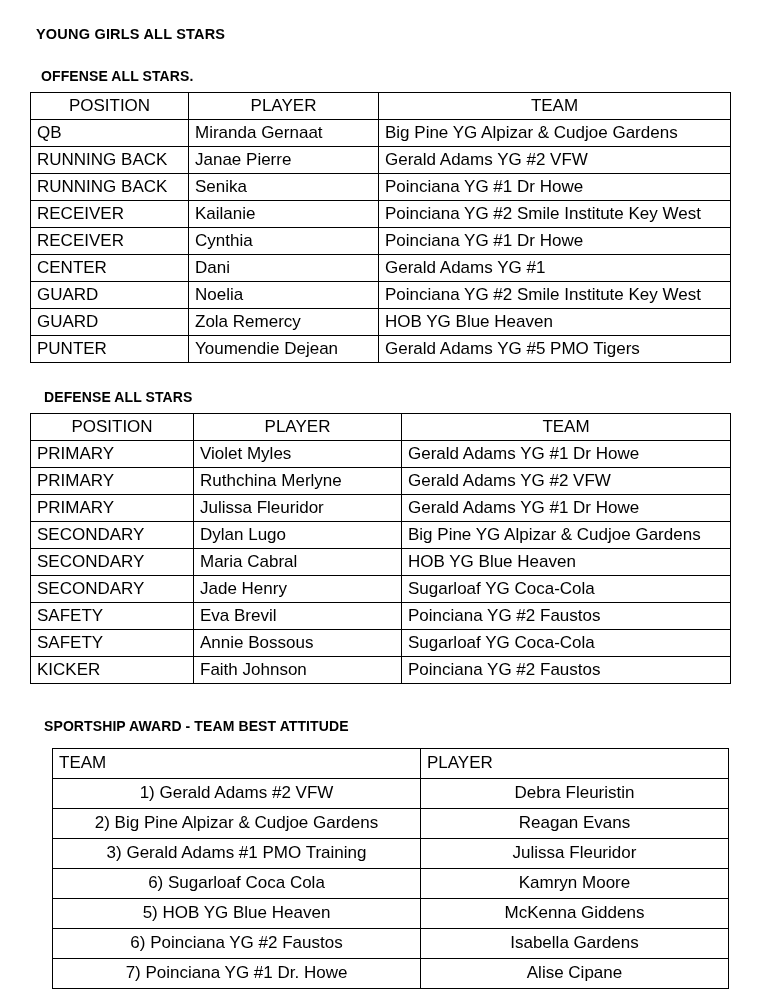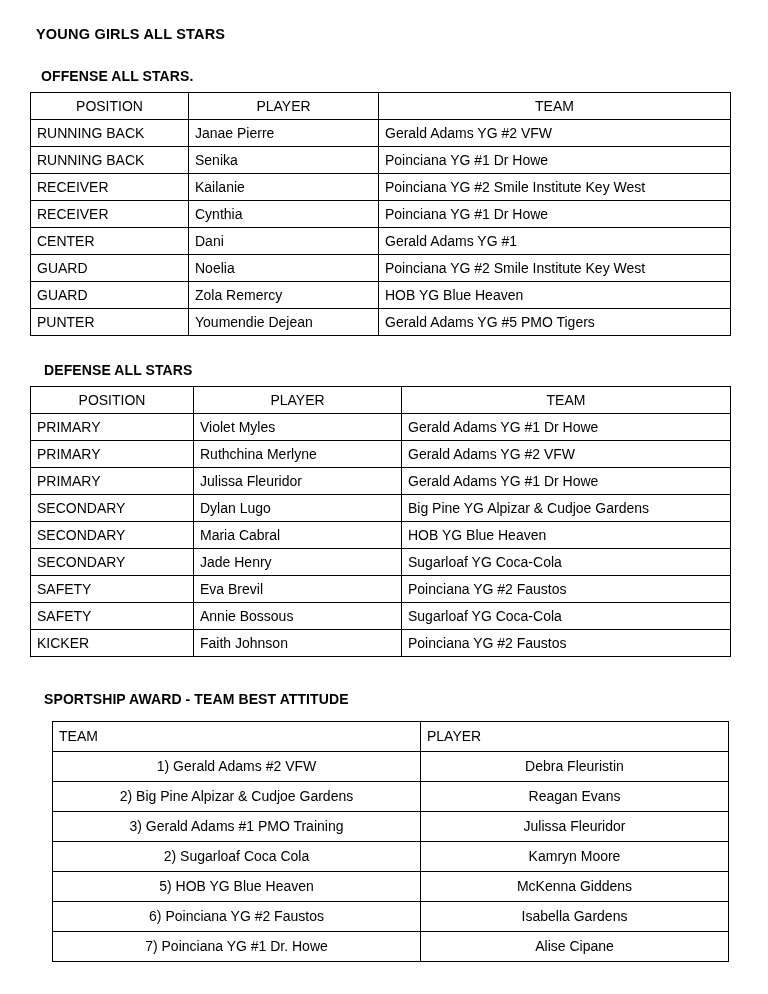--- a/index.html
+++ b/index.html
@@ -32,21 +32,21 @@
     font-weight: bold;
     margin: 26px 0 8px 11px;
     letter-spacing: 0.1px;
   }
   .section-heading.indent {
     margin-left: 14px;
   }
   table {
     border-collapse: collapse;
     table-layout: fixed;
-    font-size: 14px;
+    font-size: 17px;
   }
   table td, table th {
     border: 1px solid #000000;
     padding: 2px 6px 3px 6px;
     font-weight: normal;
     text-align: left;
     vertical-align: middle;
     height: 21px;
     white-space: nowrap;
     overflow: hidden;
@@ -106,20 +106,25 @@
       </colgroup>
     <thead>
       <tr>
         <th>POSITION</th>
         <th>PLAYER</th>
         <th>TEAM</th>
       </tr>
     </thead>
     <tbody>
       <tr>
+        <td>QB</td>
+        <td>Miranda Gernaat</td>
+        <td>Big Pine YG Alpizar &amp; Cudjoe Gardens</td>
+      </tr>
+      <tr>
         <td>RUNNING BACK</td>
         <td>Janae Pierre</td>
         <td>Gerald Adams YG #2 VFW</td>
       </tr>
       <tr>
         <td>RUNNING BACK</td>
         <td>Senika</td>
         <td>Poinciana YG #1 Dr Howe</td>
       </tr>
       <tr>
@@ -237,21 +242,21 @@
       </tr>
       <tr>
         <td>2) Big Pine Alpizar &amp; Cudjoe Gardens</td>
         <td>Reagan Evans</td>
       </tr>
       <tr>
         <td>3) Gerald Adams #1 PMO Training</td>
         <td>Julissa Fleuridor</td>
       </tr>
       <tr>
-        <td>2) Sugarloaf Coca Cola</td>
+        <td>6) Sugarloaf Coca Cola</td>
         <td>Kamryn Moore</td>
       </tr>
       <tr>
         <td>5) HOB YG Blue Heaven</td>
         <td>McKenna Giddens</td>
       </tr>
       <tr>
         <td>6) Poinciana YG #2 Faustos</td>
         <td>Isabella Gardens</td>
       </tr>

